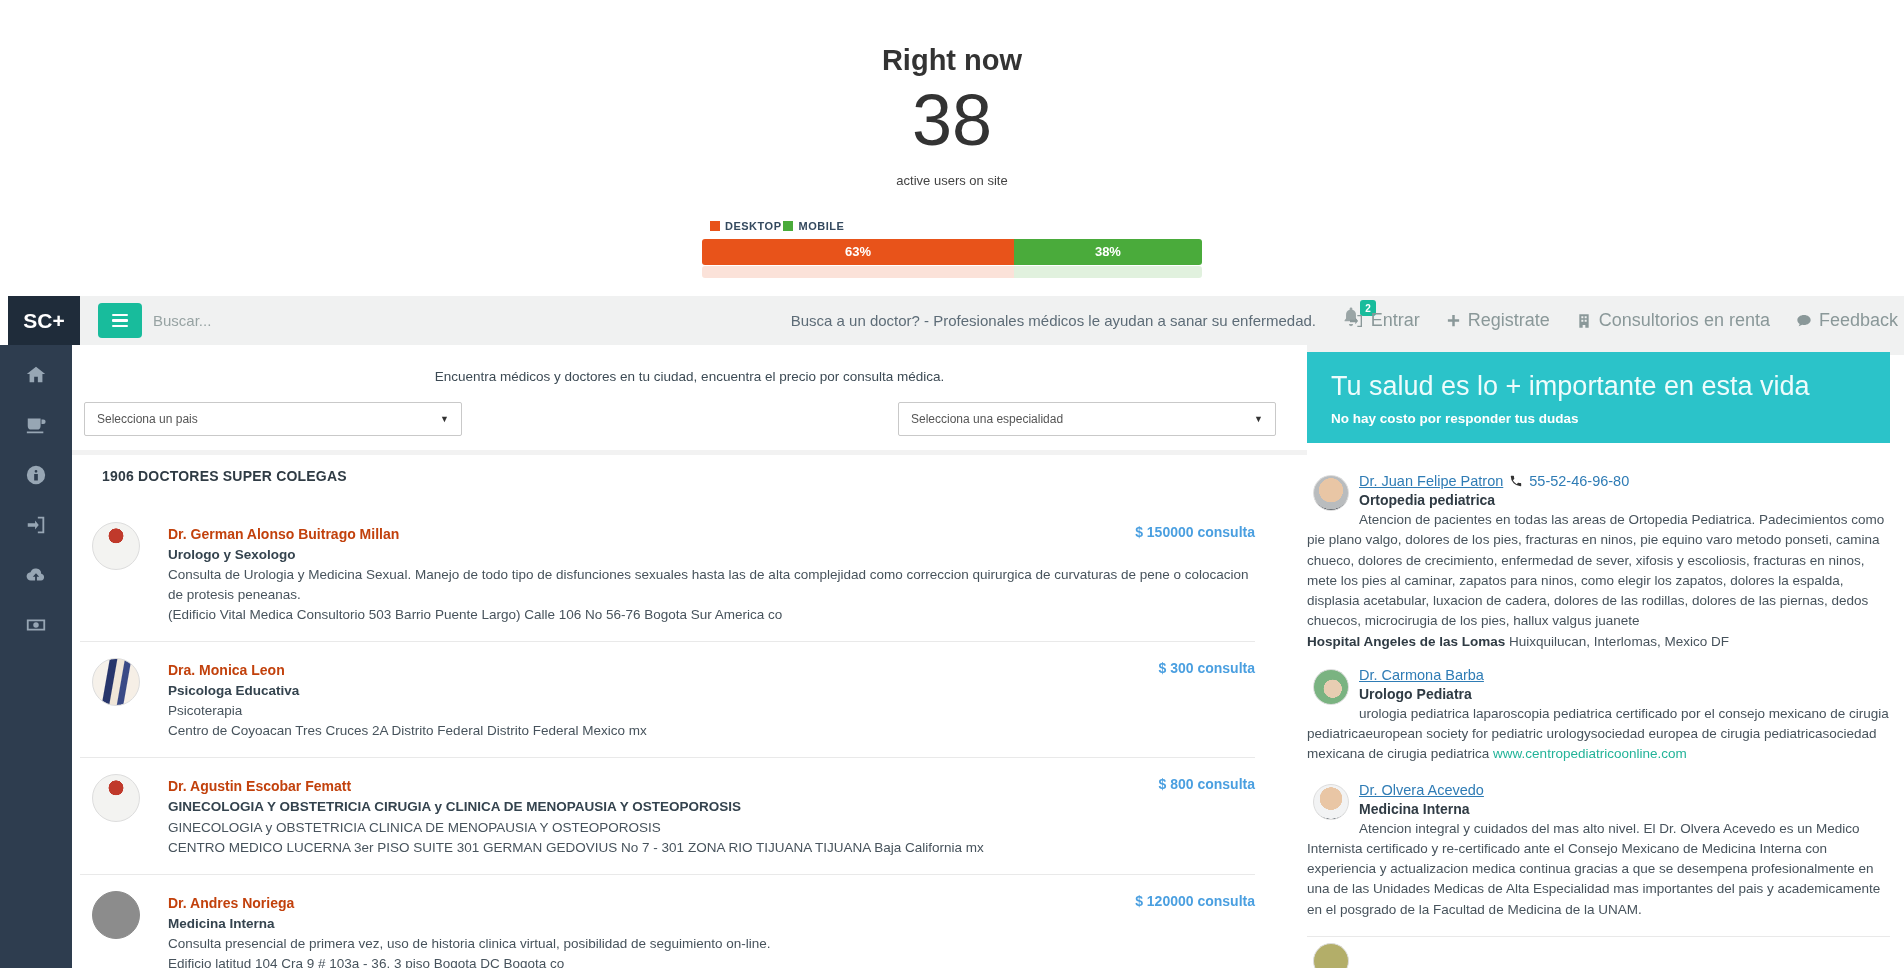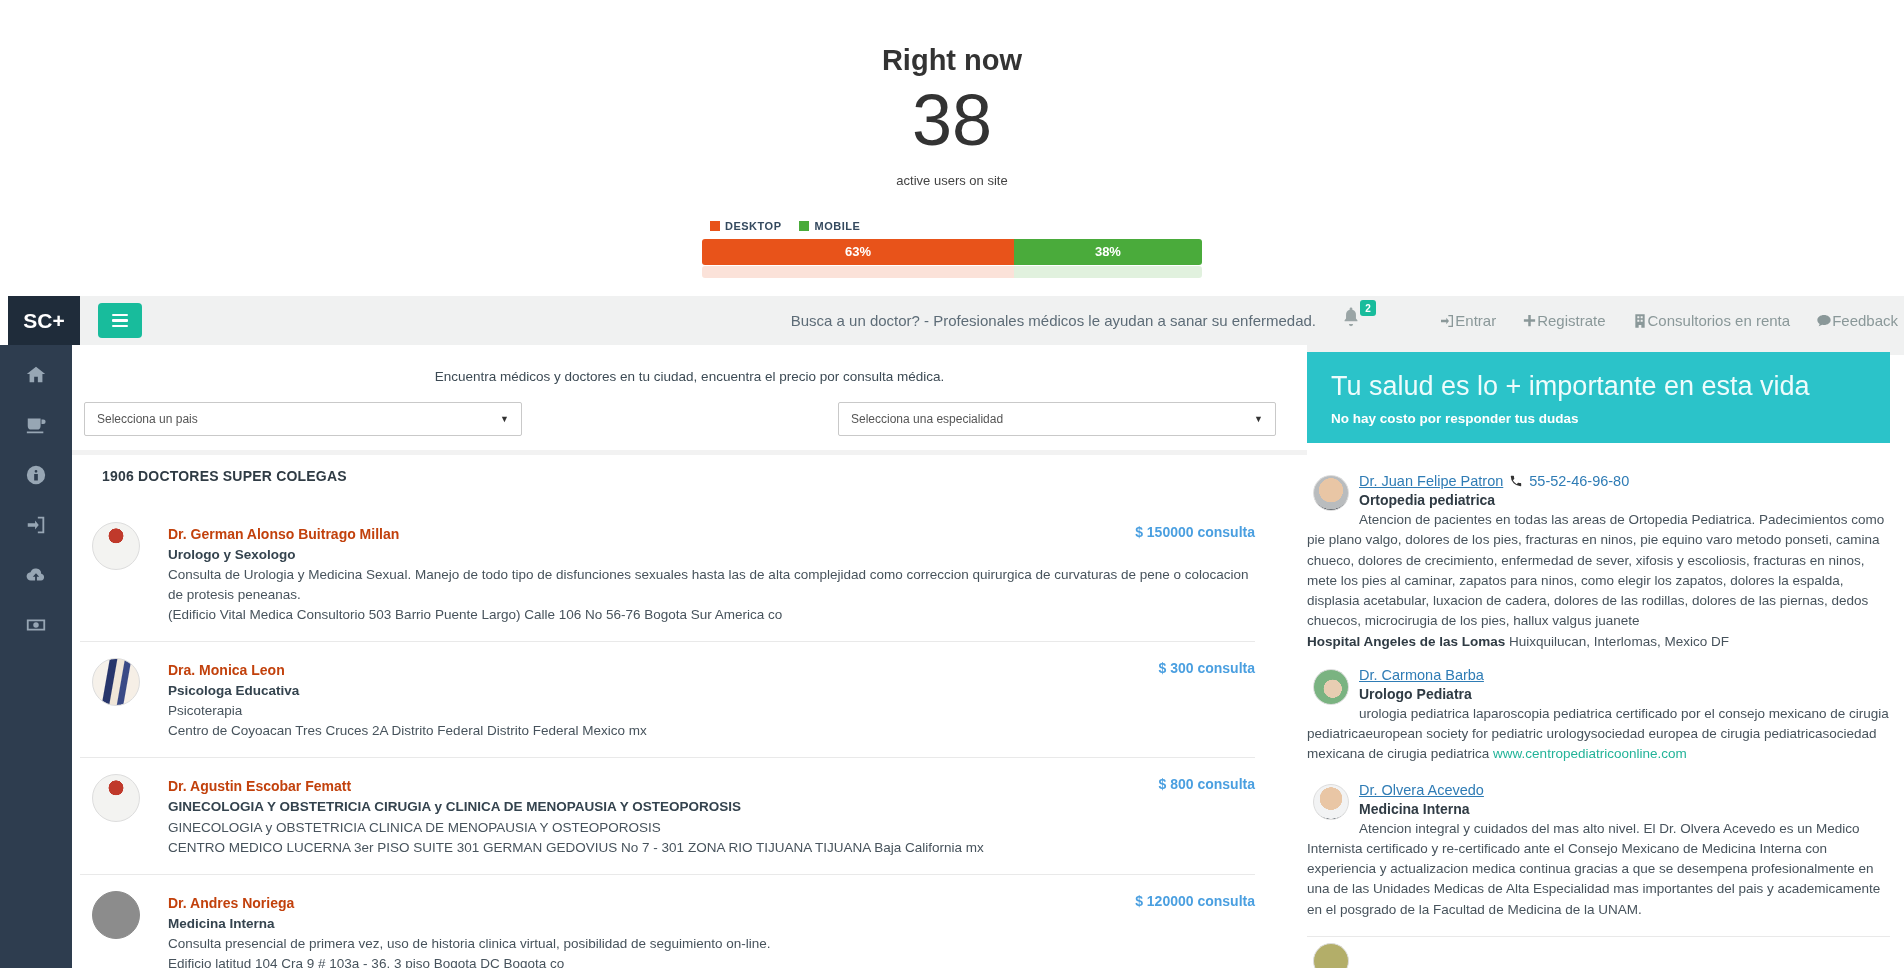--- a/index.html
+++ b/index.html
@@ -4,21 +4,21 @@
 <style>
   * { margin:0; padding:0; box-sizing:border-box; }
   html,body { width:1904px; height:968px; overflow:hidden; background:#fff;
     font-family:"Liberation Sans","DejaVu Sans",sans-serif; }
 
   
   .top-widget { position:absolute; left:702px; top:44px; width:500px; text-align:center; }
   .tw-title { font-size:29px; color:#333; font-weight:700; }
   .tw-count { font-size:72px; color:#333; font-weight:400; line-height:1.05; margin-top:6px; }
   .tw-sub { font-size:13px; color:#444; margin-top:14px; margin-bottom:32px; }
-  .tw-legend { display:flex; align-items:flex-end; gap:18px; padding-left:8px; margin-bottom:7px; }
+  .tw-legend { display:flex; align-items:flex-end; gap:2px; padding-left:8px; margin-bottom:7px; }
   .legend-item { display:flex; align-items:center; gap:5px; font-size:11px; font-weight:bold;
     color:#34495e; letter-spacing:.5px; }
   .legend-swatch { width:10px; height:10px; display:inline-block; }
   .tw-bar { display:flex; height:26px; border-radius:3px; overflow:hidden; }
   .tw-bar .seg { display:flex; align-items:center; justify-content:center;
     color:#fff; font-size:13px; font-weight:bold; }
   .tw-reflect { display:flex; height:12px; border-radius:3px; overflow:hidden;
     transform:scaleY(-1); opacity:.16; margin-top:1px; }
 
   
@@ -34,33 +34,33 @@
     font-family:"Liberation Sans","DejaVu Sans",sans-serif; }
   .search-input::placeholder { color:#97a3a3; }
   .header-msg { position:absolute; right:596px; top:0; height:49px; display:flex; align-items:center;
     font-size:15px; color:#5d6c77; }
   .bell-wrap { position:absolute; left:1332px; top:10px; width:30px; height:30px; cursor:pointer; }
   .bell-wrap svg { color:#9aa5a6; }
   .bell-badge { position:absolute; right:-6px; top:-6px; min-width:16px; height:16px; padding:0 4px;
     background:#18bc9c; color:#fff; border-radius:3px; font-size:10px; font-weight:bold;
     display:flex; align-items:center; justify-content:center; }
   .header-nav { position:absolute; right:14px; top:0; height:49px; display:flex; align-items:center; gap:26px; }
-  .nav-item { display:flex; align-items:center; font-size:15px; color:#8a9899; cursor:pointer; }
+  .nav-item { display:flex; align-items:center; gap:7px; font-size:18px; color:#8a9899; cursor:pointer; }
   .nav-item svg { color:#8a9899; }
 
   
   .sidebar { position:absolute; left:0; top:345px; width:72px; height:623px; background:#2e3d4f;
     display:flex; flex-direction:column; align-items:center; padding-top:19px; gap:28px; }
   .side-icon { width:22px; height:22px; color:#97a6b4; cursor:pointer; }
 
   
   .main-col { position:absolute; left:72px; top:345px; width:1235px; height:623px; background:#fff; }
   .intro { margin-top:24px; text-align:center; font-size:13.5px; color:#3c4a54; }
   .filters { margin-top:18px; display:flex; justify-content:space-between; padding:0 31px 0 12px; }
-  .select-box { width:438px; height:34px; border:1px solid #c9c9c9; border-radius:2px; background:#fff;
+  .select-box { width:378px; height:34px; border:1px solid #c9c9c9; border-radius:2px; background:#fff;
     display:flex; align-items:center; justify-content:space-between; padding:0 12px;
     font-size:12px; color:#555; cursor:pointer; }
   .select-box .caret { font-size:9px; color:#333; }
   .gray-band { margin-top:14px; height:5px; background:#f2f2f2; }
   .list-title { margin:13px 0 0 30px; font-size:14px; font-weight:bold; color:#2f3b44; letter-spacing:.2px; }
   .rows { margin:0 52px 0 8px; }
   .doctor-row { position:relative; padding:18px 0 16px 88px; border-bottom:1px solid #e9e9e9; }
   .doctor-row.first { padding-top:40px; }
   .d-avatar { position:absolute; left:12px; width:48px; height:48px; border-radius:50%;
     border:1px solid #ddd; overflow:hidden; }
@@ -130,20 +130,21 @@
   </div>
 </div>
 
 <div class="header">
   <div class="logo">SC+</div>
   <button class="hamburger">
     <span></span>
     <span></span>
     <span></span>
   </button>
+  <input class="search-input" type="text" placeholder="Buscar..." style="">
   <div class="header-msg">Busca a un doctor? - Profesionales médicos le ayudan a sanar su enfermedad.</div>
   <div class="bell-wrap">
     <svg width="22" height="22" viewBox="0 0 24 24" fill="currentColor">
       <path d="M12 22a2.3 2.3 0 0 0 2.3-2.3H9.7A2.3 2.3 0 0 0 12 22zm7-5.5v-1l-1.6-1.8v-4A5.6 5.6 0 0 0 13.5 4V3a1.5 1.5 0 1 0-3 0v1a5.6 5.6 0 0 0-3.9 5.7v4L5 15.5v1z"></path>
     </svg>
     <span class="bell-badge">2</span>
   </div>
   <div class="header-nav">
     <span class="nav-item">
       <svg width="16" height="16" viewBox="0 0 24 24" fill="currentColor">

